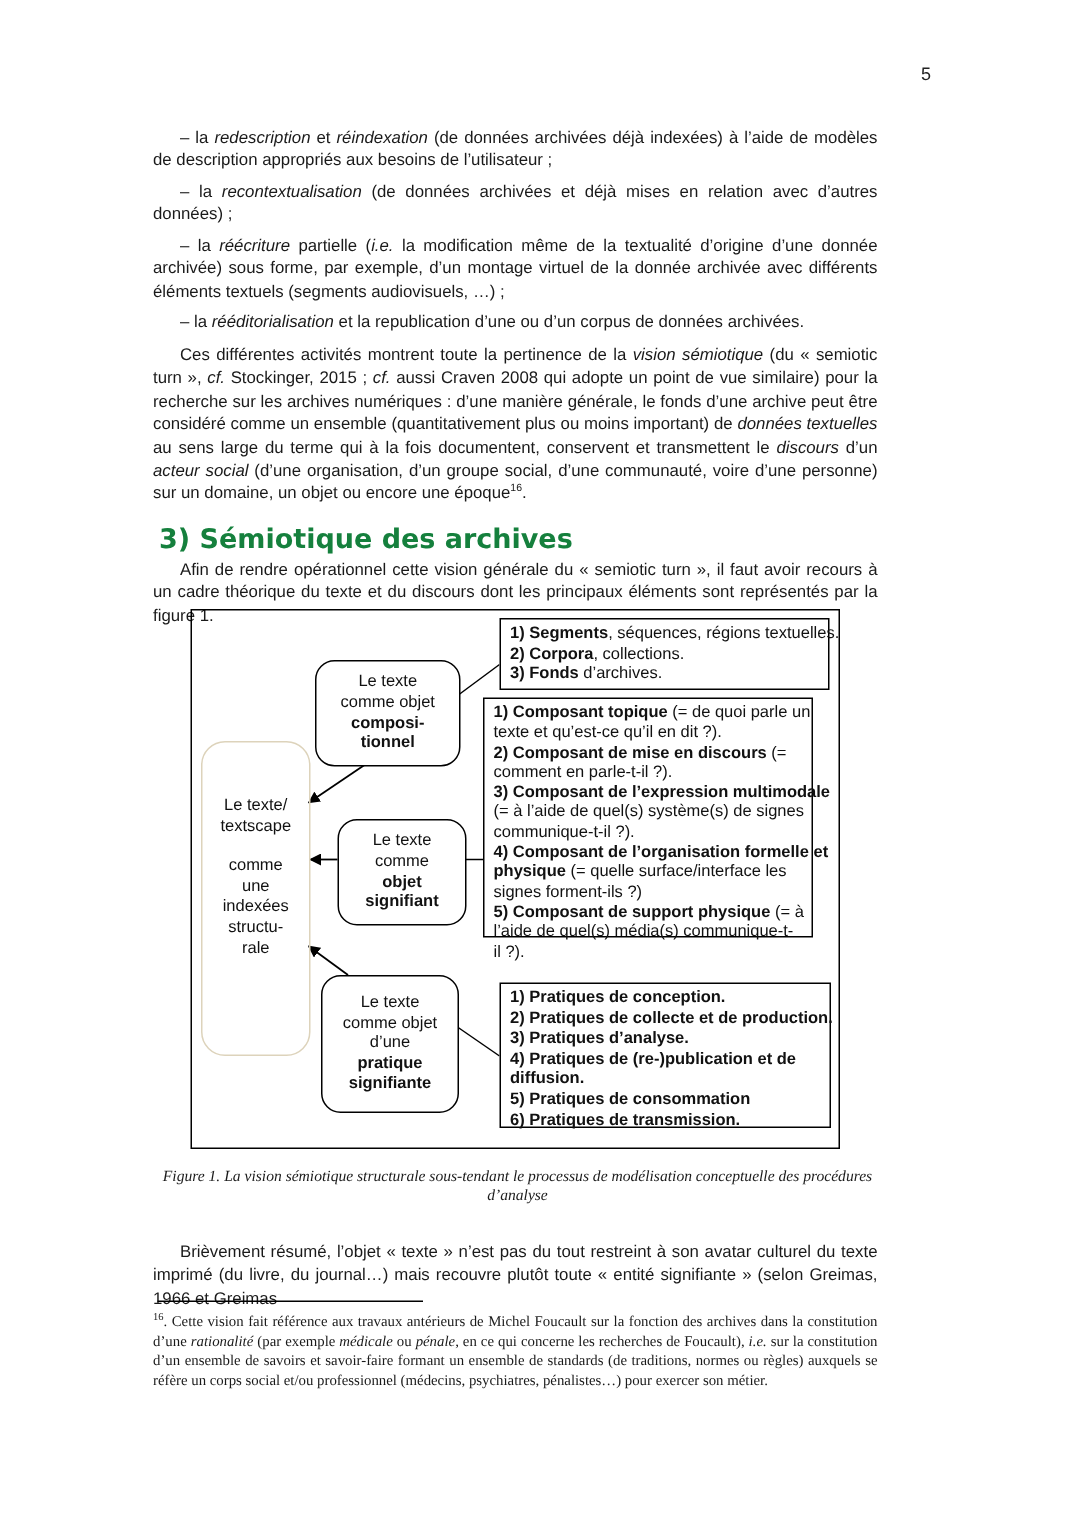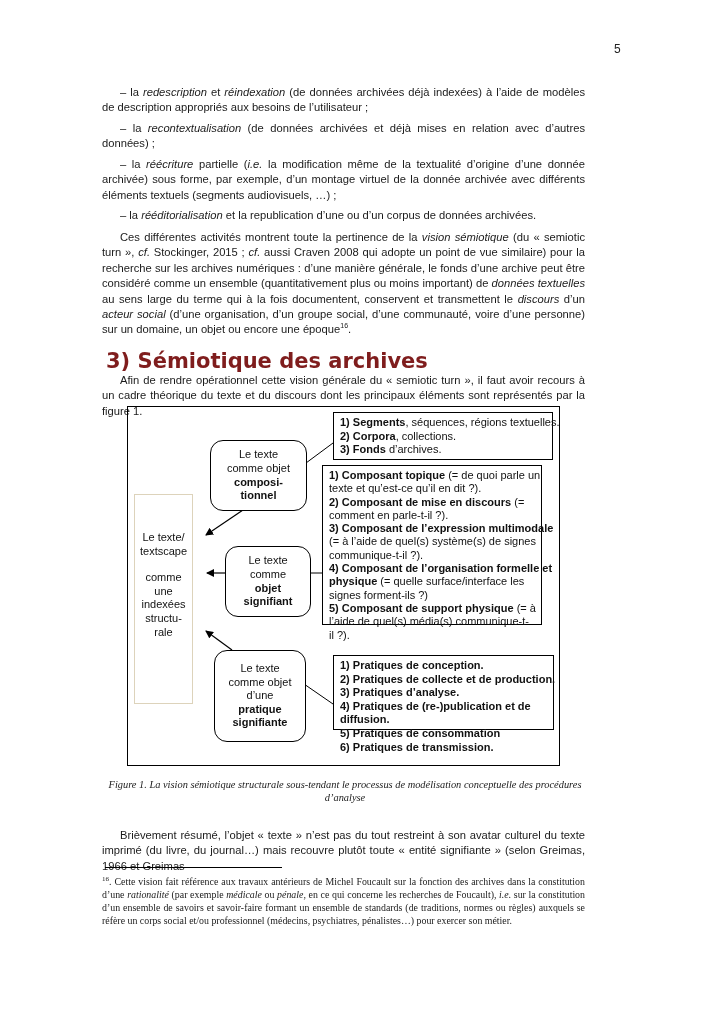--- a/index.html
+++ b/index.html
@@ -2,21 +2,21 @@
 <html><head>
 <meta charset="utf-8">
 <style>
   html, body { margin:0; padding:0; background:#ffffff; }
   body { width:723px; height:1021px; position:relative; overflow:hidden; color:#1a1a1a; }
   .pagenum { position:absolute; left:614px; top:42px; font-family:"Liberation Sans", sans-serif; font-size:12px; color:#222; }
   .body-text { position:absolute; left:102px; width:483px; font-family:Liberation Sans, sans-serif; font-size:11.2px; line-height:15.4px; text-align:justify; }
   .body-text p { margin:0 0 6px 0; text-indent:18px; }
   .bullets p { margin:0 0 5.2px 0; }
   em { font-style:italic; }
-  .heading { position:absolute; left:106px; top:349px; font-family:"DejaVu Sans", "Liberation Sans", sans-serif; font-weight:bold; font-size:21px; color:#7f1d1d; letter-spacing:0px; }
+  .heading { position:absolute; left:106px; top:349px; font-family:"DejaVu Sans", "Liberation Sans", sans-serif; font-weight:bold; font-size:18px; color:#15803d; letter-spacing:0px; }
   .diagram { position:absolute; left:127px; top:406px; width:433px; height:360px; border:1.6px solid #000; box-sizing:border-box; }
   .dg-text { font-family:"Liberation Sans", "DejaVu Sans", sans-serif; font-size:11px; line-height:13.6px; color:#111; }
   .rbox { position:absolute; border:1.3px solid #000; border-radius:13px; box-sizing:border-box; background:#fff; display:flex; align-items:center; justify-content:center; text-align:center; }
   .sqbox { position:absolute; border:1.3px solid #000; box-sizing:border-box; background:#fff; padding:3px 6px; }
   .sqbox div { white-space:nowrap; }
   .textscape { position:absolute; border:1.2px solid #ddd3bb; box-sizing:border-box; text-align:center; padding-top:36px; }
   .caption { position:absolute; left:100px; top:778px; width:490px; text-align:center; font-family:"Liberation Serif", serif; font-style:italic; font-size:10.4px; line-height:13px; }
   .fn-rule { position:absolute; left:105px; top:867px; width:177px; height:1px; background:#000; }
   .footnote { position:absolute; left:102px; top:875px; width:483px; font-family:"Liberation Serif", serif; font-size:9.9px; line-height:13px; text-align:justify; }
   sup { font-size:7px; vertical-align:super; line-height:0; }
@@ -59,21 +59,21 @@
 
   <line x1="232" y1="650" x2="206" y2="631" stroke="#000" stroke-width="1.2" marker-end="url(#ah)"></line>
 
   <line x1="306" y1="463" x2="333" y2="443" stroke="#000" stroke-width="1"></line>
 
   <line x1="310" y1="573" x2="333" y2="573" stroke="#000" stroke-width="1"></line>
 
   <line x1="304" y1="684" x2="333" y2="704" stroke="#000" stroke-width="1"></line>
 </svg>
 
-<div class="textscape dg-text" style="left:134px;top:494px;width:59px;height:210px;">
+<div class="textscape dg-text" style="left:134px;top:494px;width:73px;height:210px;border-radius:16px;">
   <div>Le texte/</div>
   <div>textscape</div>
   <div style="height:13px;"></div>
   <div>comme</div>
   <div>une</div>
   <div>indexées</div>
   <div>structu-</div>
   <div>rale</div>
 </div>
 
@@ -120,21 +120,21 @@
   <div><b></b><span>(= à l’aide de quel(s) système(s) de signes</span></div>
   <div><b></b><span>communique-t-il ?).</span></div>
   <div><b>4) Composant de l’organisation formelle et</b><span></span></div>
   <div><b>physique</b><span> (= quelle surface/interface les</span></div>
   <div><b></b><span>signes forment-ils ?)</span></div>
   <div><b>5) Composant de support physique</b><span> (= à</span></div>
   <div><b></b><span>l’aide de quel(s) média(s) communique-t-</span></div>
   <div><b></b><span>il ?).</span></div>
 </div>
 
-<div class="sqbox dg-text" style="left:333px;top:655px;width:221px;height:75px;font-weight:bold;">
+<div class="sqbox dg-text" style="left:333px;top:655px;width:221px;height:97px;font-weight:bold;">
   <div>1) Pratiques de conception.</div>
   <div>2) Pratiques de collecte et de production.</div>
   <div>3) Pratiques d’analyse.</div>
   <div>4) Pratiques de (re-)publication et de</div>
   <div>diffusion.</div>
   <div>5) Pratiques de consommation</div>
   <div>6) Pratiques de transmission.</div>
 </div>
 
 <div class="caption">

